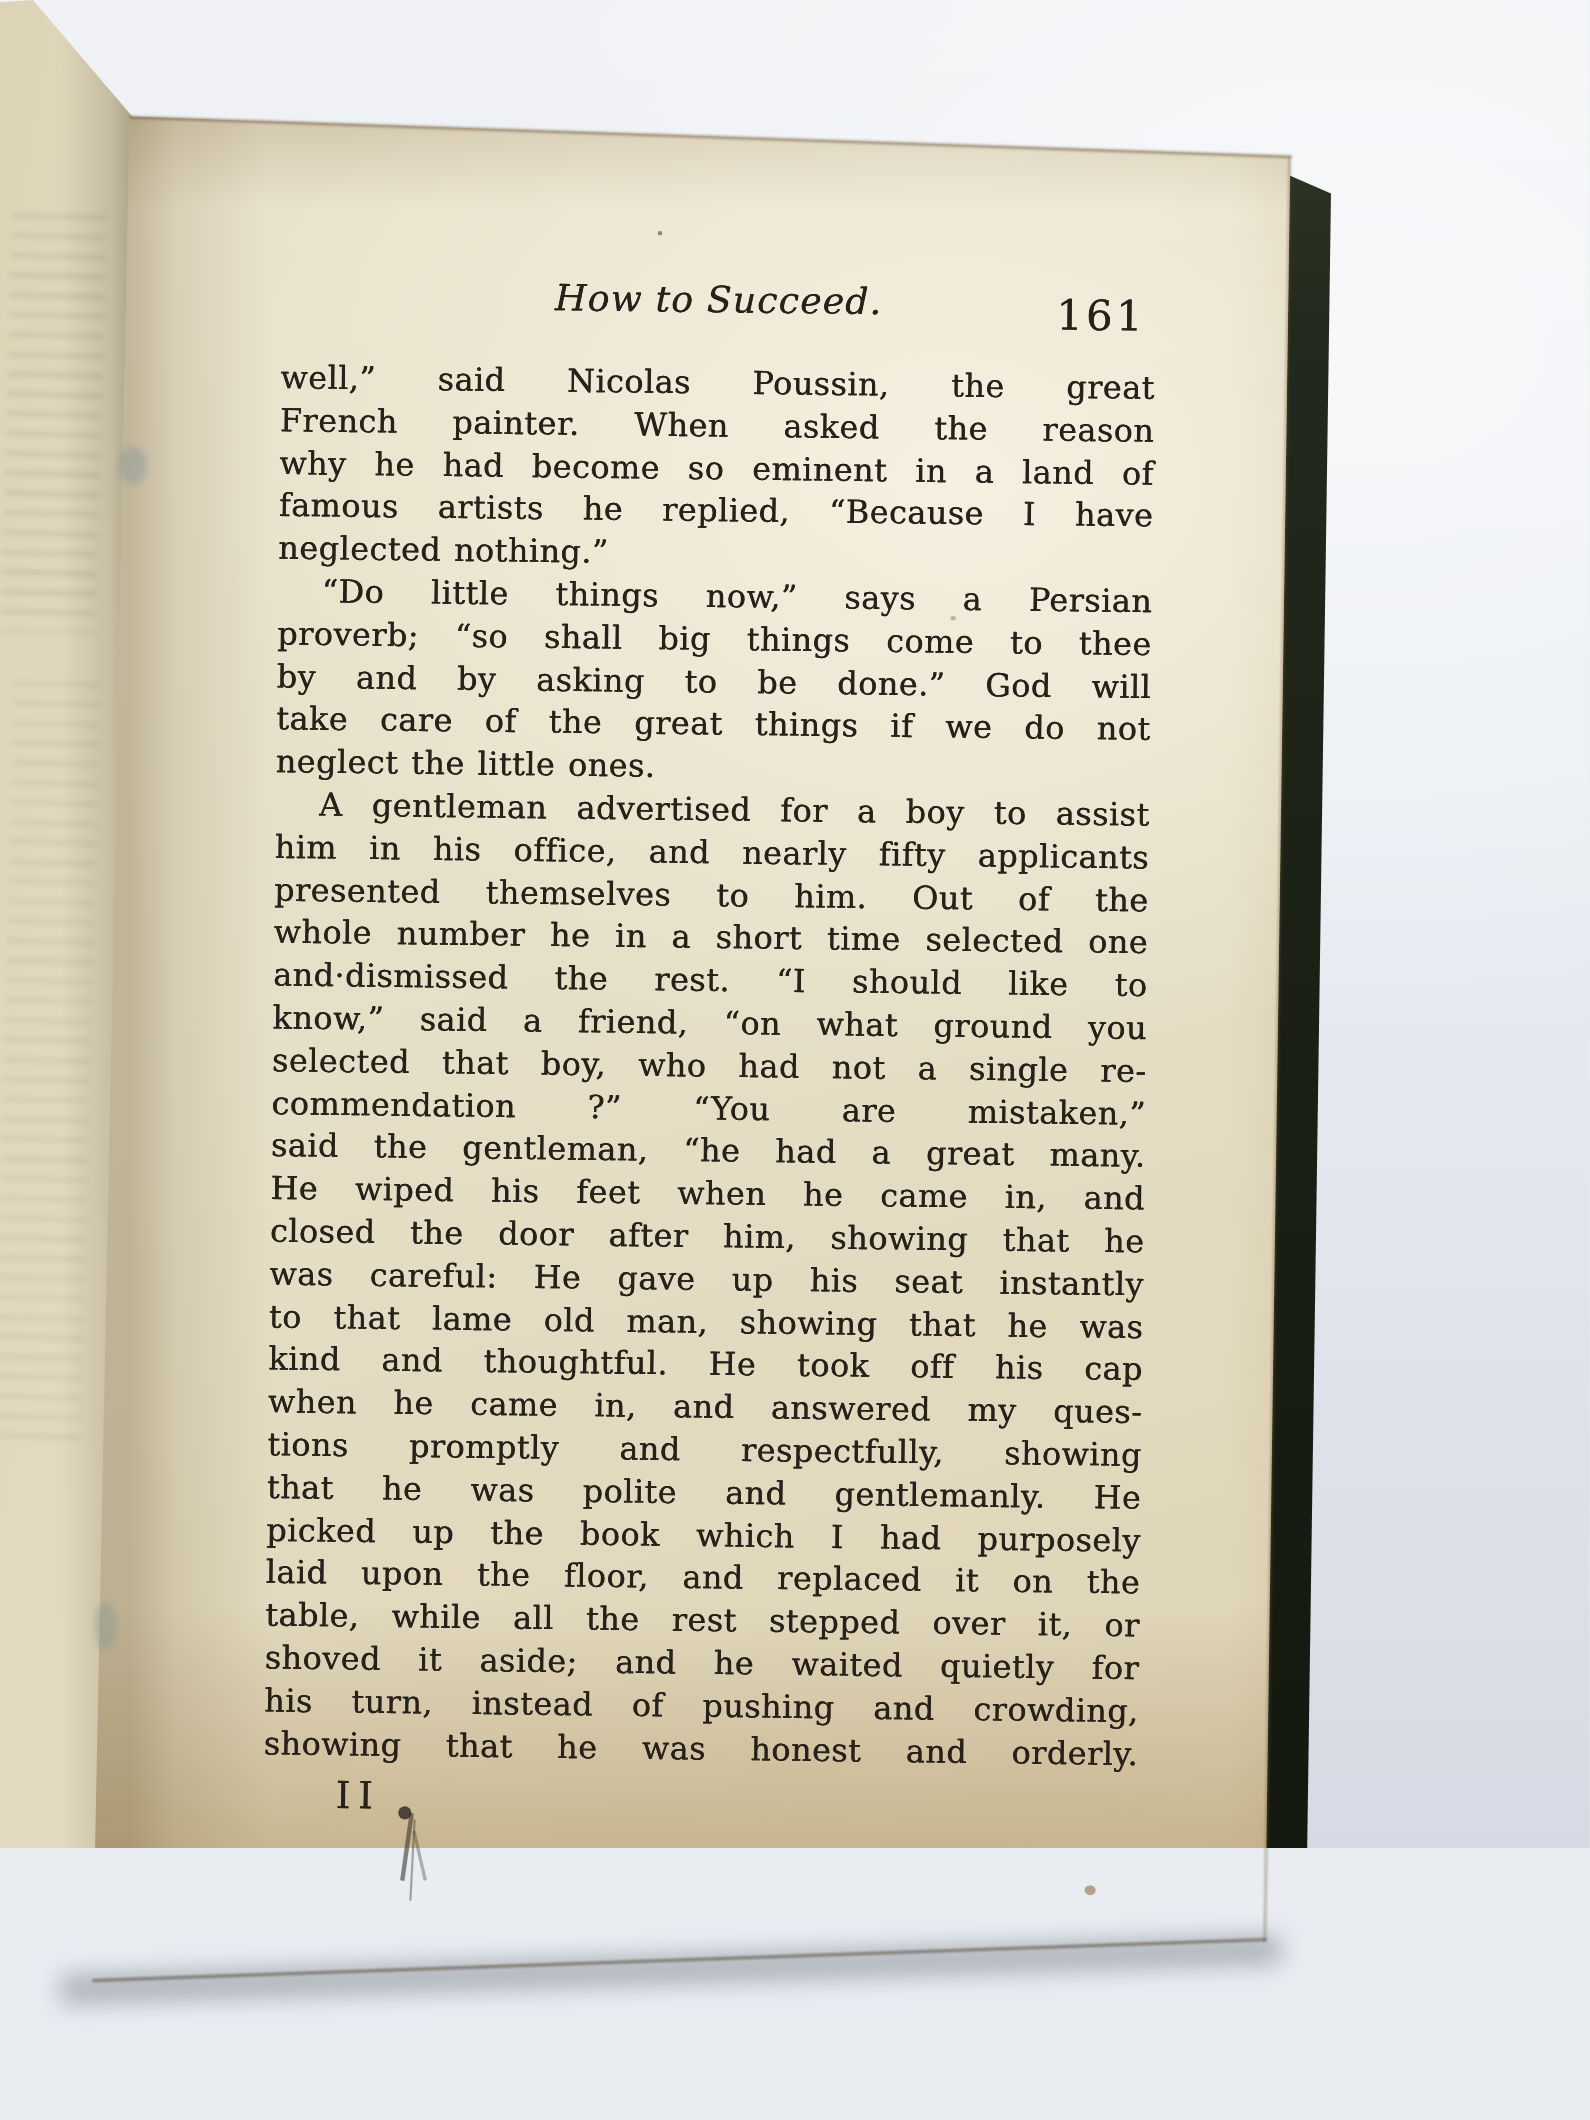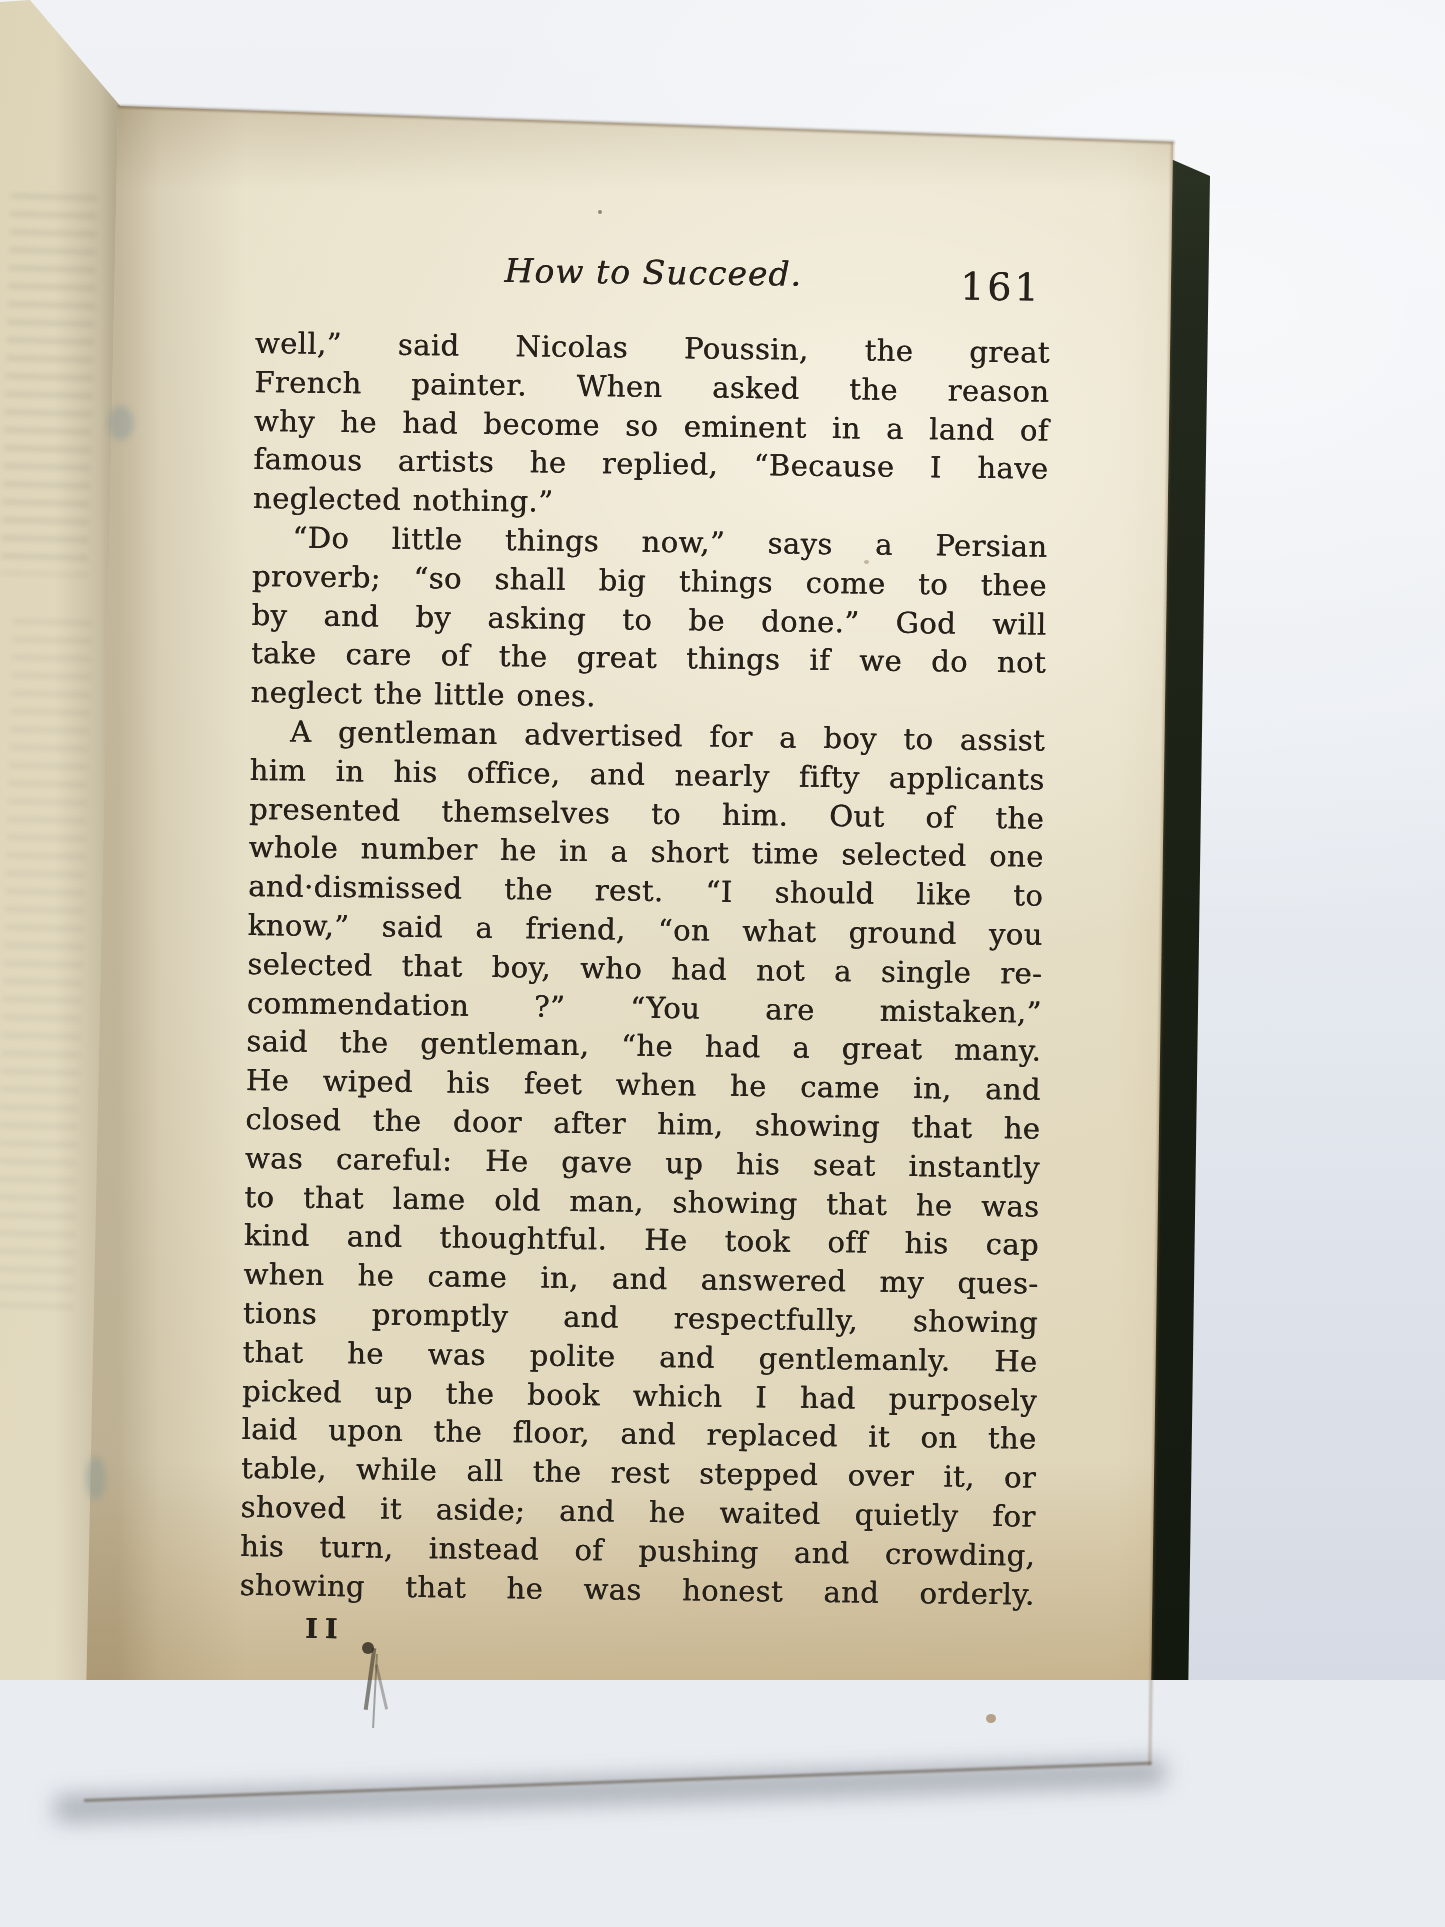--- a/index.html
+++ b/index.html
@@ -97,21 +97,21 @@
     line-height:38.8px;
     text-align:justify;text-align-last:justify;
     letter-spacing:0.4px;word-spacing:2px;
     text-shadow:0.35px 0 0 currentColor;
     white-space:normal;
   }
   .line.nojust{text-align:left;text-align-last:left;}
   .line.indent{padding-left:40px;}
   .signature-mark{
     position:absolute;left:66px;top:1364px;
-    font-size:27px;font-weight:bold;letter-spacing:7px;
+    font-size:34px;font-weight:normal;letter-spacing:7px;
     text-shadow:0.3px 0 0 currentColor;
   }
 
   
   .smudge{position:absolute;left:350px;top:1642px;width:64px;height:92px;filter:blur(.6px);}
   .smudge i{position:absolute;display:block;background:rgba(45,42,30,.55);}
   .smudge .s1{left:18px;top:6px;width:4px;height:62px;transform:rotate(8deg);}
   .smudge .s2{left:30px;top:22px;width:3px;height:46px;transform:rotate(-13deg);opacity:.6;}
   .smudge .s3{left:24px;top:12px;width:2px;height:74px;transform:rotate(3deg);opacity:.7;}
   .smudge .s4{left:12px;top:0px;width:12px;height:12px;border-radius:50%;background:rgba(32,30,20,.75);}

